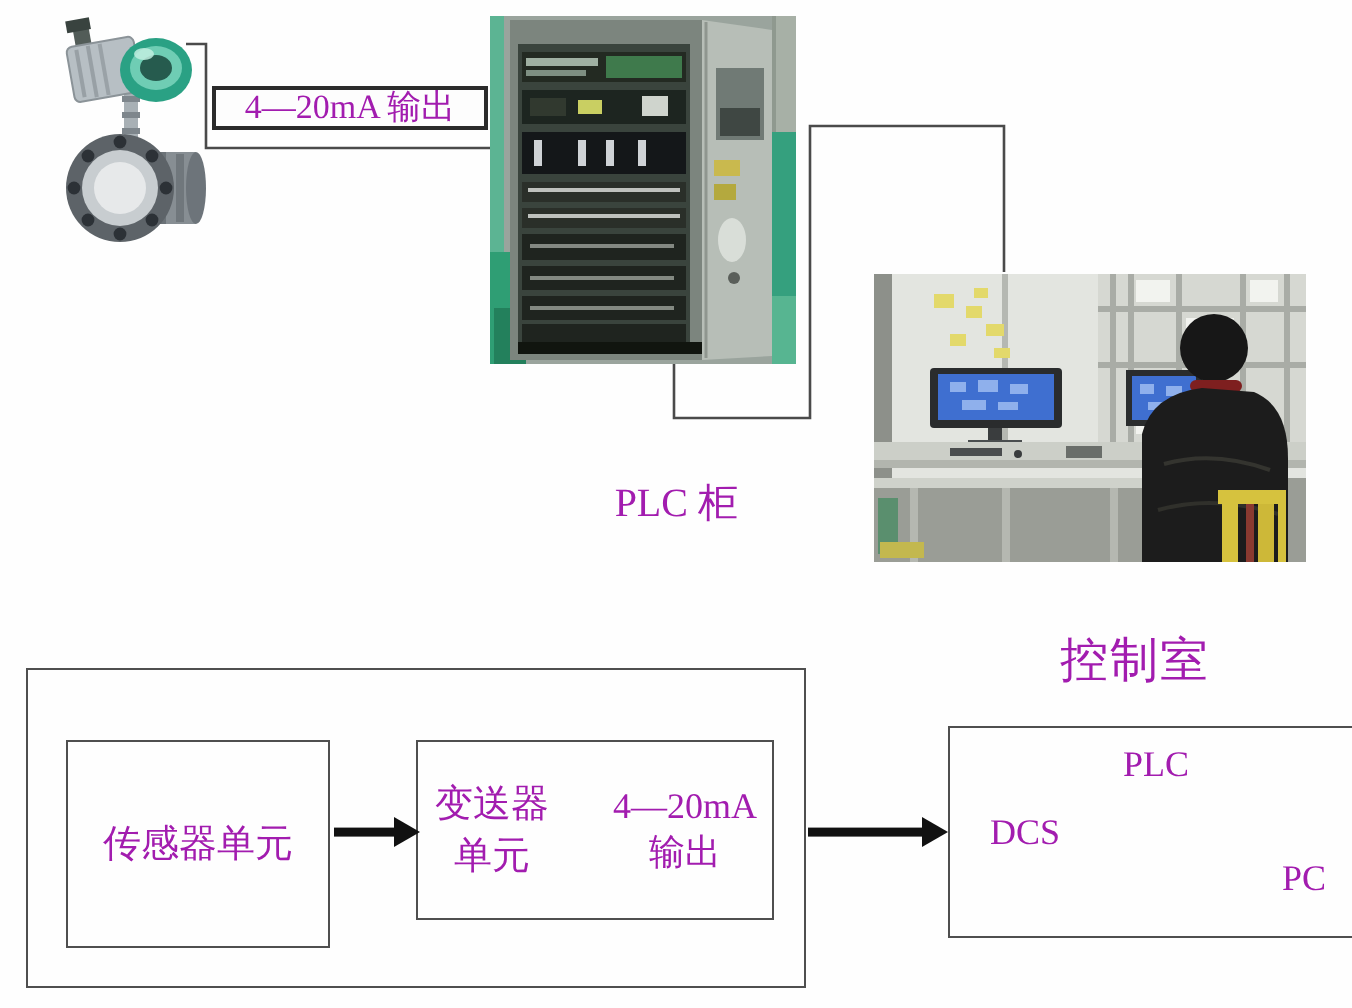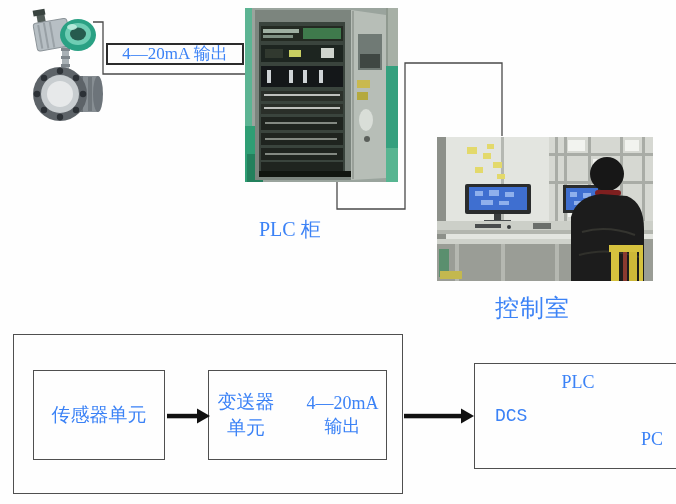--- a/index.html
+++ b/index.html
@@ -1,21 +1,21 @@
 <!DOCTYPE html>
 <html><head>
 <meta charset="utf-8">
 <style>
   html,body{margin:0;padding:0;background:#ffffff;}
   #canvas{
     position:relative;width:676px;height:504px;background:#fefefe;overflow:hidden;
-    font-family:"Liberation Serif","DejaVu Serif",serif;color:#3b82f6;
+    font-family:"Liberation Serif","DejaVu Serif",serif;color:#a21caf;
   }
   .photo{position:absolute;z-index:1;}
-  .caption{position:absolute;z-index:2;text-align:left;white-space:nowrap;}
+  .caption{position:absolute;z-index:2;text-align:right;white-space:nowrap;margin-top:22px;}
   .note{position:absolute;z-index:2;white-space:nowrap;}
   #overlay{position:absolute;left:0;top:0;z-index:3;pointer-events:none;}
   .lbl-box{
     position:absolute;z-index:2;box-sizing:border-box;background:#fdfdfd;
     border:2px solid #2b2b2b;text-align:center;
   }
   .blk{position:absolute;z-index:2;box-sizing:border-box;border:1.5px solid #4f4f4f;background:transparent;}
   .blk-center{display:flex;align-items:center;justify-content:center;text-align:center;}
   .blk-col{display:flex;flex-direction:row;align-items:center;justify-content:center;gap:16px;text-align:center;}
   .pos{position:absolute;white-space:nowrap;}
@@ -226,28 +226,28 @@
     <span>4—20mA 输出</span>
   </div>
 
 
   <div class="caption" style="left:259px;top:216px;width:110px;font-size:20px;">PLC 柜</div>
 
   <div class="caption" style="left:495px;top:292px;width:110px;font-size:24px;letter-spacing:1px;">控制室</div>
 
   <div class="blk" style="left:13px;top:334px;width:390px;height:160px;"></div>
 
-  <div class="blk blk-center" style="left:33px;top:370px;width:132px;height:90px;font-size:19px;">
+  <div class="blk blk-center" style="left:33px;top:370px;width:132px;height:104px;font-size:19px;">
     <span>传感器单元</span>
   </div>
 
   <div class="blk blk-col" style="left:208px;top:370px;width:179px;height:90px;font-size:19px;">
     <span>变送器单元</span>
     <span style="font-size:18px;">4—20mA 输出</span>
   </div>
 
   <div class="blk" style="left:474px;top:363px;width:208px;height:106px;font-size:18px;text-align:right;">
     <span class="pos" style="left:50%;top:8px;transform:translateX(-50%);">PLC</span>
-    <span class="pos" style="left:20px;top:42px;font-family:Liberation Mono, monospace;">DCS</span>
+    <span class="pos" style="left:20px;top:42px;">DCS</span>
     <span class="pos" style="right:18px;top:40px;margin-top:25px;">PC</span>
   </div>
 
 </div>
 
 </body></html>

